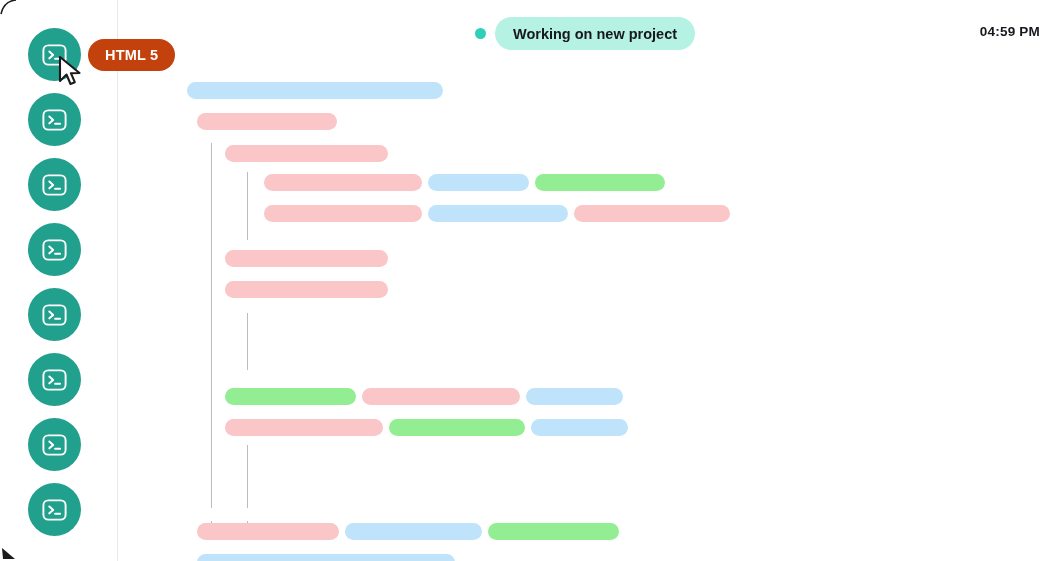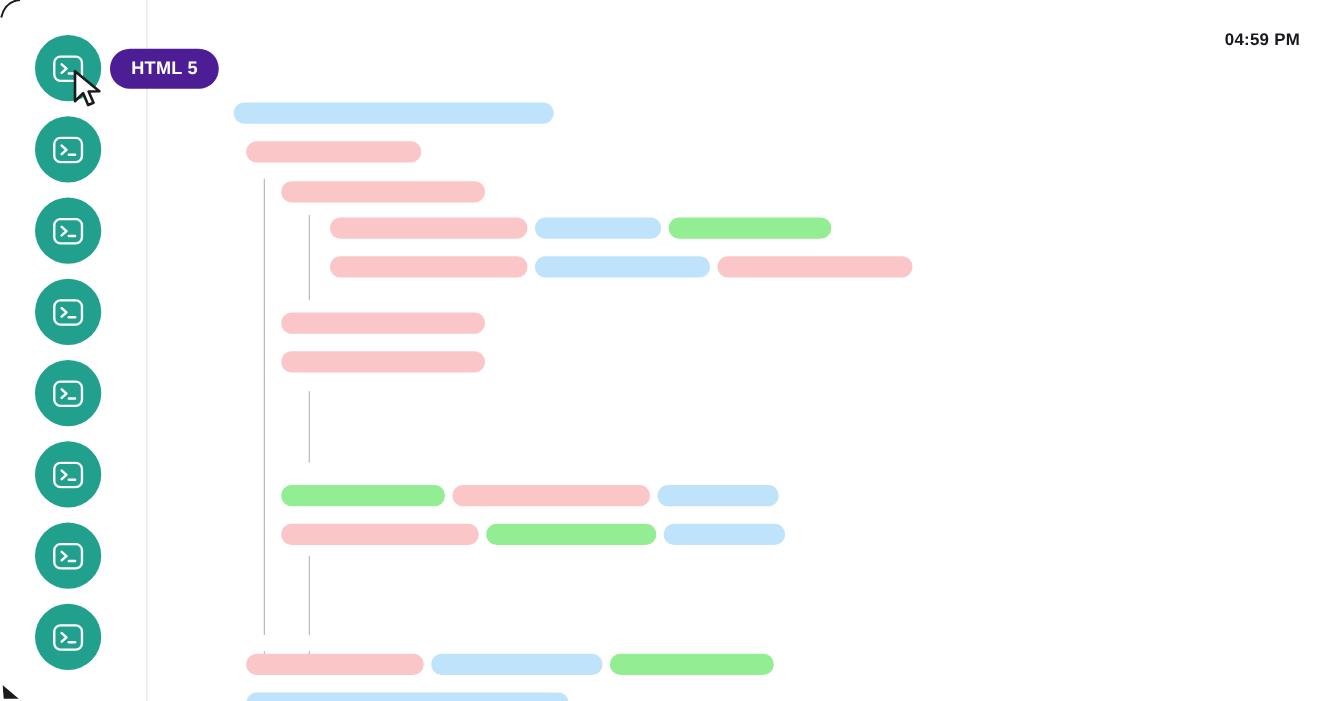--- a/index.html
+++ b/index.html
@@ -66,21 +66,21 @@
   }
 
   
   .nav-tooltip {
     position: absolute;
     left: 88px;
     top: 39px;
     height: 32px;
     padding: 0 17px;
     border-radius: 16px;
-    background: #4c1d95;
+    background: #c2410c;
     color: #ffffff;
     font-size: 14.5px;
     font-weight: bold;
     letter-spacing: 0.2px;
     display: flex;
     align-items: center;
     justify-content: center;
     white-space: nowrap;
     z-index: 20;
   }
@@ -284,20 +284,24 @@
 
   <div class="nav-tooltip">HTML 5</div>
 
   <div class="cursor">
     <svg viewBox="0 0 26 32" width="26" height="32" aria-hidden="true">
       <path d="M3 2 L3 26 L9.5 19.5 L13.5 29 L17.8 27.2 L13.9 18.2 L22.5 18 Z" fill="#ffffff" stroke="#1b1b1b" stroke-width="2.1" stroke-linejoin="round"></path>
     </svg>
   </div>
 
   <div class="topbar">
+    <div class="status-wrap">
+      <span class="status-dot"></span>
+      <span class="status-pill">Working on new project</span>
+    </div>
     <div class="clock">04:59 PM</div>
   </div>
 
   <div class="editor" id="editor-canvas">
       <div class="guide" style="left: 93px; top: 77px; height: 365px; background: rgb(185, 188, 192);"></div>
       <div class="guide" style="left: 129px; top: 106px; height: 68px; background: rgb(185, 188, 192);"></div>
       <div class="guide" style="left: 129px; top: 247px; height: 57px; background: rgb(185, 188, 192);"></div>
       <div class="guide" style="left: 129px; top: 379px; height: 63px; background: rgb(185, 188, 192);"></div>
       <div class="guide" style="left: 93px; top: 455px; height: 12px; background: rgb(185, 188, 192);"></div>
       <div class="guide" style="left: 129px; top: 455px; height: 12px; background: rgb(185, 188, 192);"></div>

